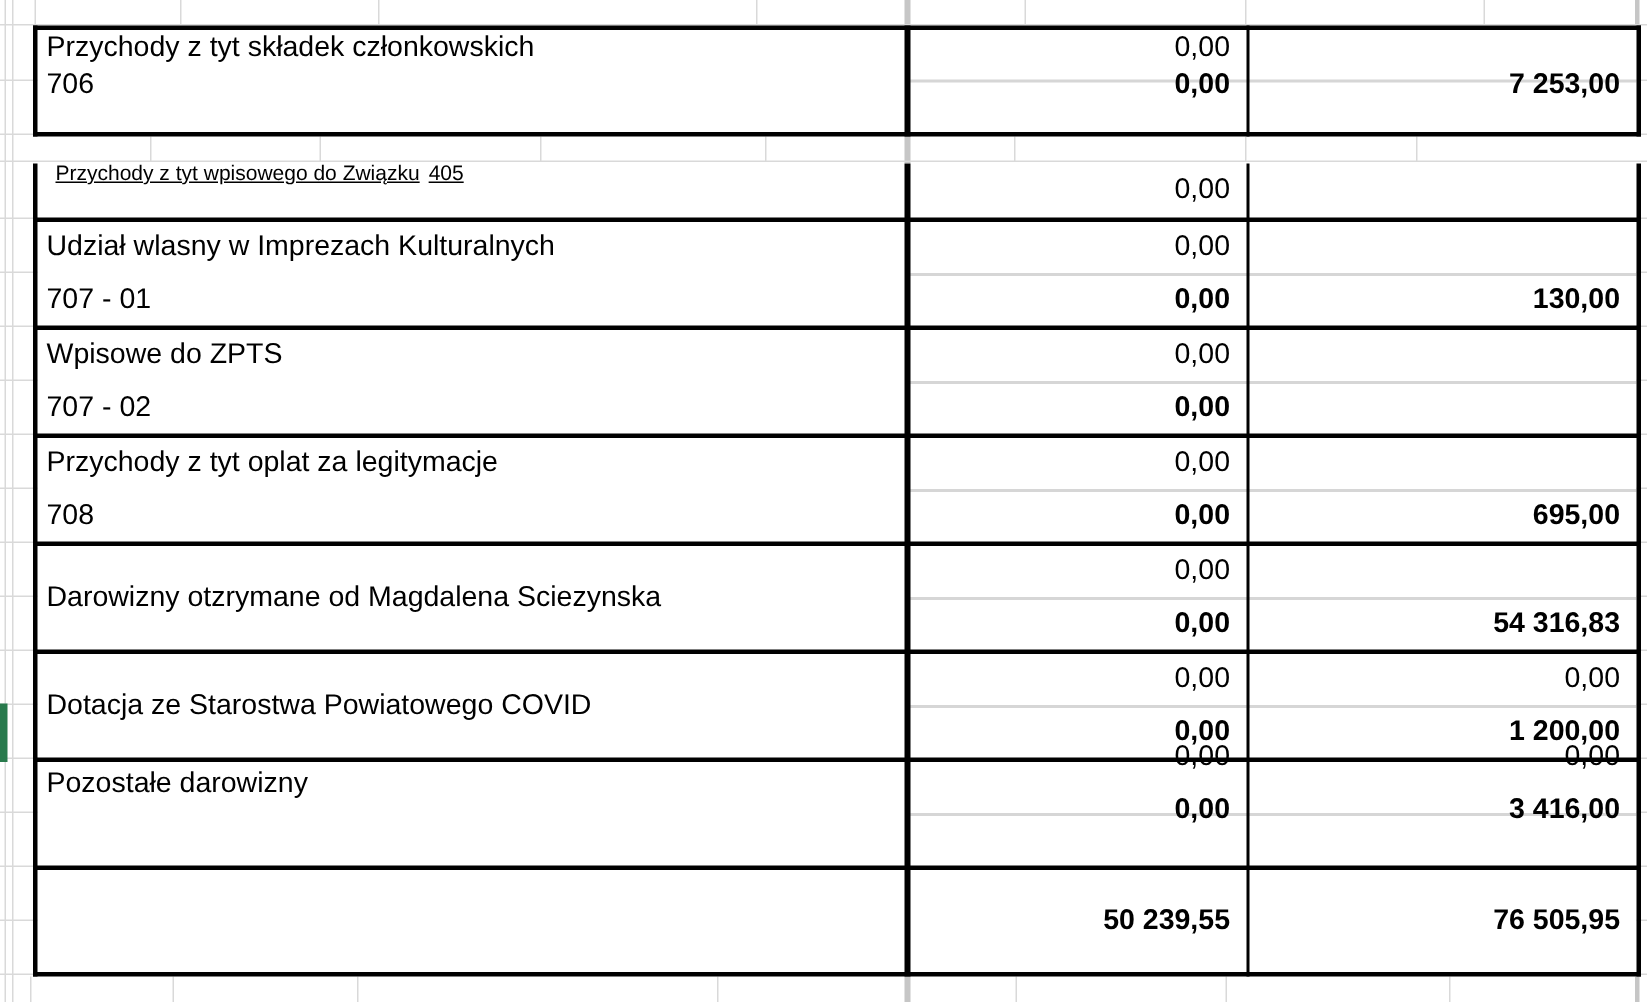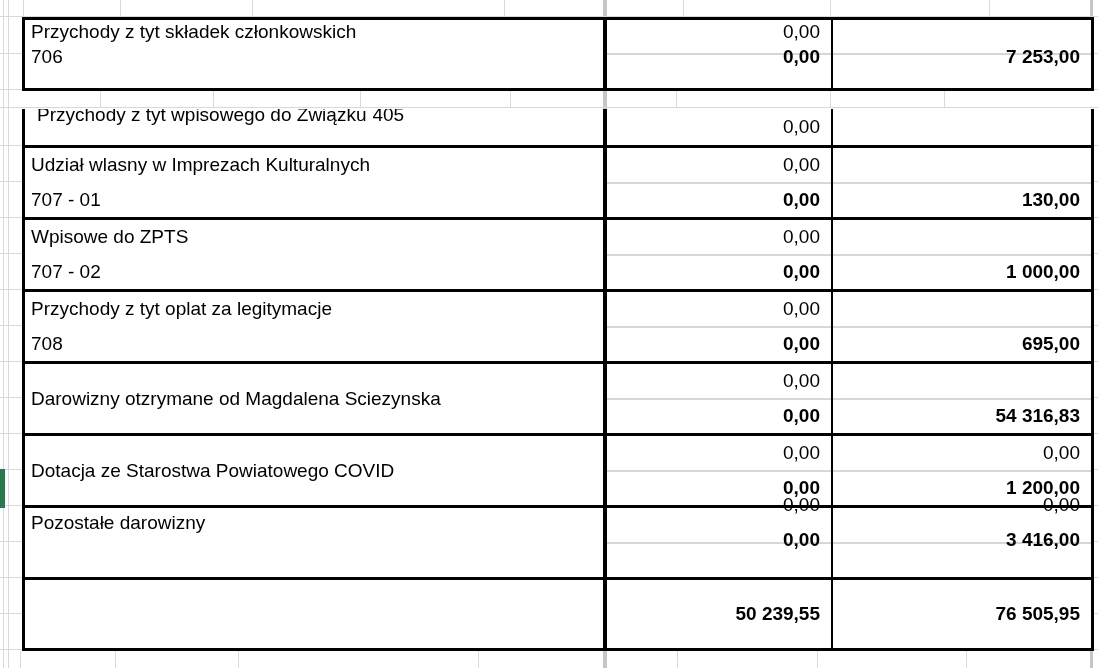--- a/index.html
+++ b/index.html
@@ -21,21 +21,21 @@
   .cell > div{flex:1;display:flex;align-items:center;white-space:nowrap;font-size:19px;color:#000;}
   .lblcell{left:25px;width:578px;}
   .lblcell > div{justify-content:flex-start;padding-left:6px;}
   .c2{left:607px;width:220px;}
   .c3{left:835px;width:252px;}
   .c2 > div,.c3 > div{justify-content:flex-end;padding-right:7px;}
   .bold{font-weight:700;}
   
   .clipsec{overflow:hidden;}
   .clipsec .lblcell{display:block;}
-  .clipsec .lblcell .cl{display:block;height:30px;line-height:30px;font-size:19px;padding-left:6px;white-space:nowrap;}
+  .clipsec .lblcell .cl{display:block;height:30px;line-height:30px;font-size:14px;padding-left:6px;white-space:nowrap;text-decoration:underline;}
   .clipsec .lblcell .shift{margin-top:-9px;}
 </style>
 </head>
 <body>
 
 <div id="screen">
 
   <div id="gridlayer" class="abs z-grid" style="left:0;top:0;width:1098px;height:668px;">
       <div class="abs gl" style="left: 3px; top: 0px; width: 1px; height: 668px;"></div>
       <div class="abs gl" style="left: 8px; top: 0px; width: 1px; height: 668px;"></div>
@@ -166,24 +166,20 @@
 
   <div class="sec" style="top:220px;height:69px;border-radius:25px;">
     <div class="cell lblcell">
       <div>Wpisowe do ZPTS</div>
       <div>707 - 02</div>
     </div>
     <div class="cell c2">
       <div>0,00</div>
       <div class="bold">0,00</div>
     </div>
-    <div class="cell c3">
-      <div></div>
-      <div class="bold">1 000,00</div>
-    </div>
   </div>
 
   <div class="sec" style="top:292px;height:69px;">
     <div class="cell lblcell">
       <div>Przychody z tyt oplat za legitymacje</div>
       <div>708</div>
     </div>
     <div class="cell c2">
       <div>0,00</div>
       <div class="bold">0,00</div>

